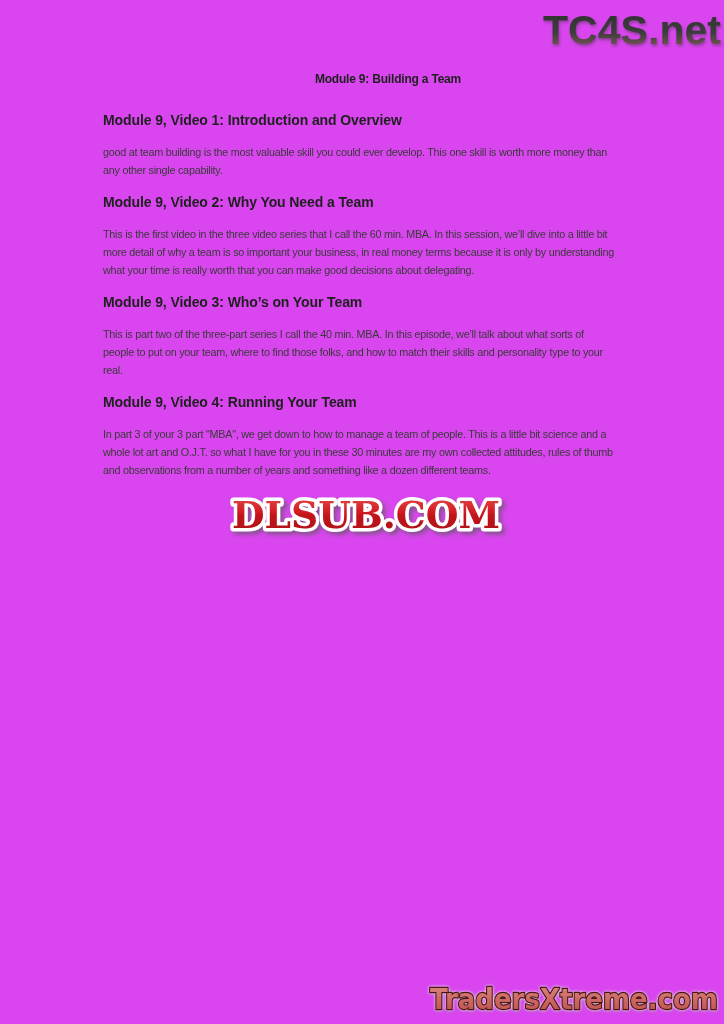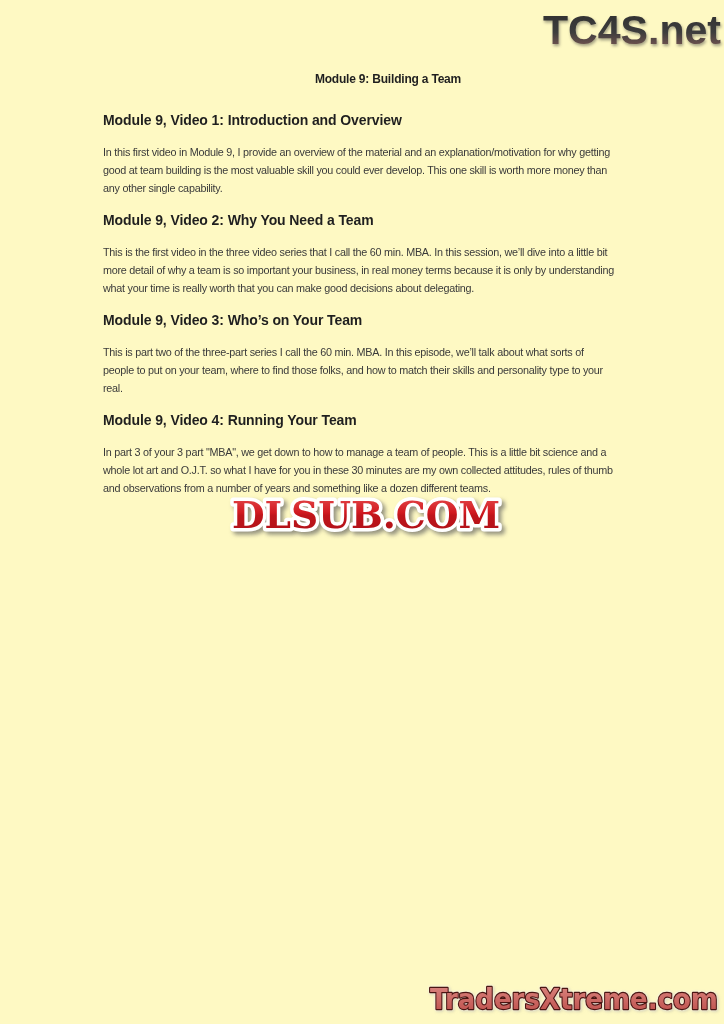--- a/index.html
+++ b/index.html
@@ -1,20 +1,20 @@
 <!DOCTYPE html>
 <html><head>
 <meta charset="utf-8">
 <style>
   html, body { margin: 0; padding: 0; background: #ffffff; }
   .page {
     position: relative;
     width: 724px;
     height: 1024px;
-    background: #fef9c3;
+    background: #d946ef;
     overflow: hidden;
     font-family: "Liberation Sans", sans-serif;
   }
 
   
   .wm-top {
     position: absolute;
     top: 2px;
     left: 533px;
     width: 192px;
@@ -93,35 +93,34 @@
       </defs>
       <text x="188" y="42" text-anchor="end" font-family="Liberation Sans, sans-serif" font-weight="bold" font-size="41" textLength="178" lengthAdjust="spacingAndGlyphs" fill="url(#gradTc4s)">TC4S.net</text>
     </svg>
   </div>
 
   <div class="content">
     <div class="doc-title">Module 9: Building a Team</div>
 
     <div class="section">
       <h2>Module 9, Video 1: Introduction and Overview</h2>
-      <p class="bodyline">In this first video in Module 9, I provide an overview of the material and an explanation/motivation for why getting</p>
       <p class="bodyline">good at team building is the most valuable skill you could ever develop.  This one skill is worth more money than</p>
       <p class="bodyline">any other single capability.</p>
     </div>
 
     <div class="section">
       <h2>Module 9, Video 2: Why You Need a Team</h2>
       <p class="bodyline">This is the first video in the three video series that I call the 60 min. MBA. In this session, we’ll dive into a little bit</p>
       <p class="bodyline">more detail of why a team is so important your business, in real money terms because it is only by understanding</p>
       <p class="bodyline">what your time is really worth that you can make good decisions about delegating.</p>
     </div>
 
     <div class="section">
       <h2>Module 9, Video 3: Who’s on Your Team</h2>
-      <p class="bodyline">This is part two of the three-part series I call the 60 min. MBA.  In this episode, we’ll talk about what sorts of</p>
+      <p class="bodyline">This is part two of the three-part series I call the 40 min. MBA.  In this episode, we’ll talk about what sorts of</p>
       <p class="bodyline">people to put on your team, where to find those folks, and how to match their skills and personality type to your</p>
       <p class="bodyline">real.</p>
     </div>
 
     <div class="section">
       <h2>Module 9, Video 4: Running Your Team</h2>
       <p class="bodyline">In part 3 of your 3 part "MBA", we get down to how to manage a team of people.  This is a little bit science and a</p>
       <p class="bodyline">whole lot art and O.J.T. so what I have for you in these 30 minutes are my own collected attitudes, rules of thumb</p>
       <p class="bodyline">and observations from a number of years and something like a dozen different teams.</p>
     </div>

